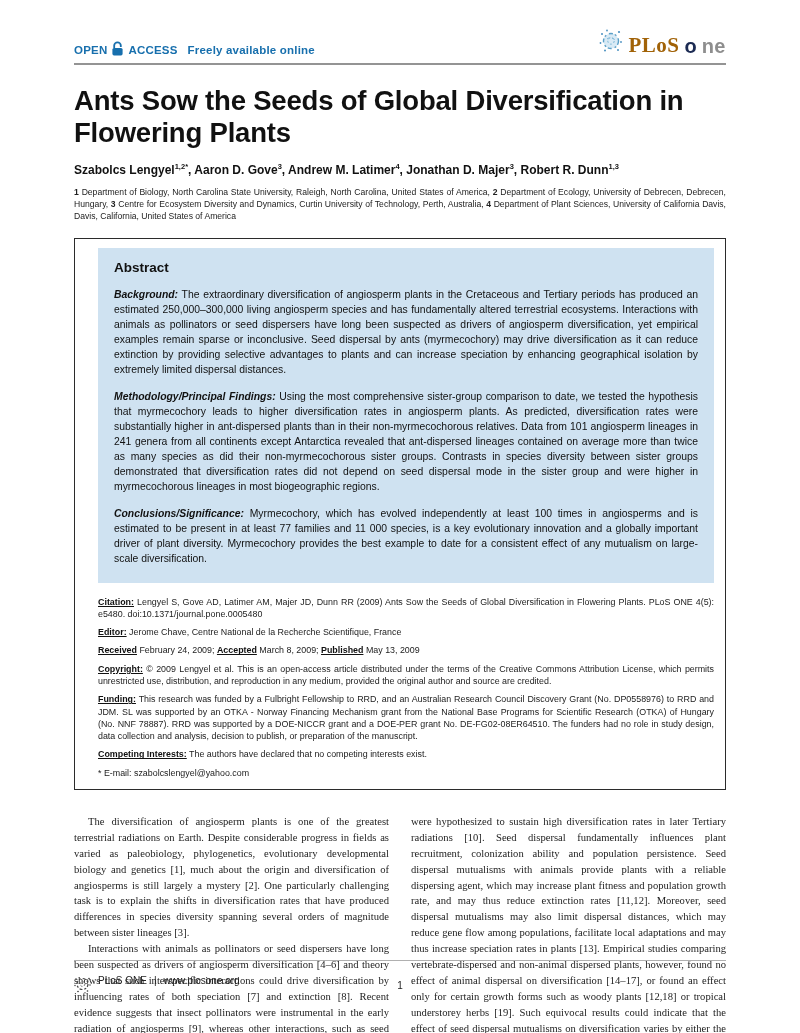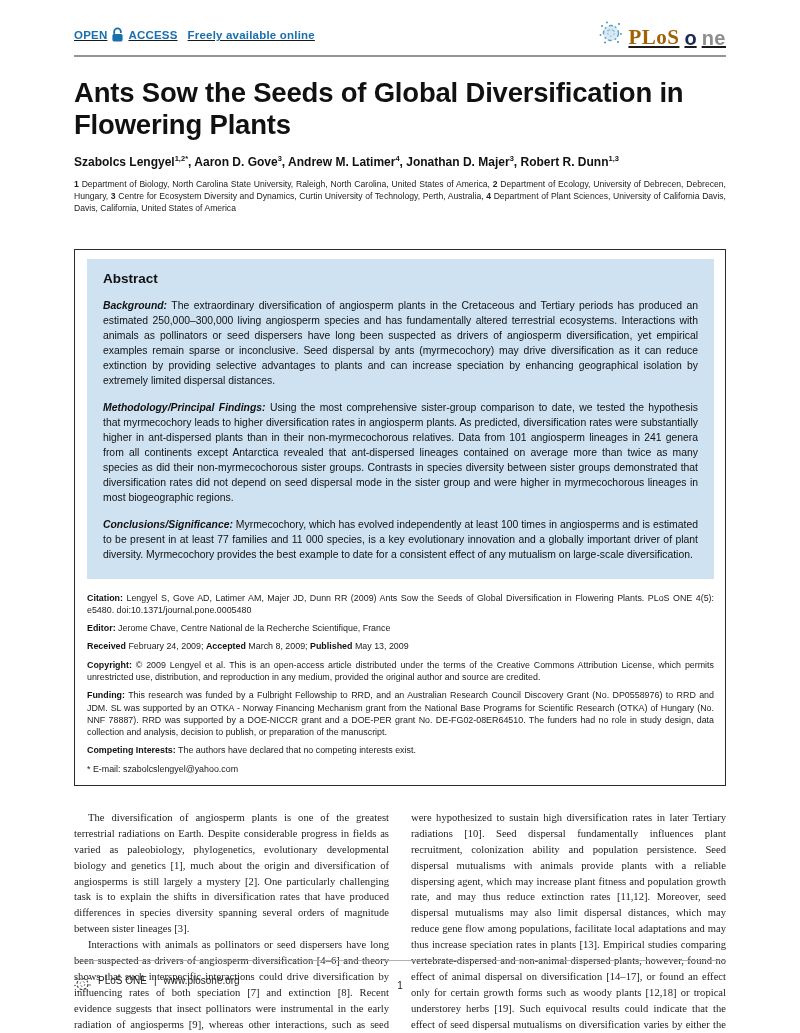--- a/index.html
+++ b/index.html
@@ -7,46 +7,46 @@
   body {
     width: 800px; height: 1033px;
     position: relative;
     font-family: "Liberation Sans", sans-serif;
     color: #1a1a1a;
     overflow: hidden;
   }
   .page { padding: 0 74px; }
 
   
-  .hdr { margin-top: 20px; display: flex; justify-content: space-between; align-items: center; text-decoration: underline; }
+  .hdr { margin-top: 28px; display: flex; justify-content: space-between; align-items: flex-end; }
   .oa-badge { display: flex; align-items: center; gap: 4px; color: #176fad; font-weight: bold; font-size: 11.5px; letter-spacing: 0.2px; }
   .oa-badge .tagline { margin-left: 6px; }
   .lock { display: inline-block; }
   .logo { display: flex; align-items: flex-end; gap: 5px; }
   .logo .plos { font-family: "Liberation Serif", serif; font-size: 21px; color: #a16207; font-weight: bold; letter-spacing: 0.5px; }
   .logo .one-o { font-size: 20px; font-weight: bold; color: #1b2a52; }
   .logo .one-ne { font-size: 20px; font-weight: bold; color: #8e8e8e; letter-spacing: 0.5px; }
   .hdr-rule { border-bottom: 2px solid #949494; margin-top: 5px; }
 
   
   .title { margin-top: 20px; font-size: 27.5px; font-weight: bold; line-height: 1.16; letter-spacing: -0.2px; color: #111; max-width: 640px; }
   .authors { margin-top: 13px; font-size: 12px; font-weight: bold; color: #111; }
   .authors sup { font-size: 7.5px; }
   .affils { margin-top: 9px; font-size: 8.6px; line-height: 1.4; color: #222; text-align: justify; }
   .affils b { font-weight: bold; }
 
   
-  .box { margin-top: 35px; border: 1px solid #2b2b2b; padding: 9px 11px 4px 12px; }
+  .box { margin-top: 16px; border: 1px solid #2b2b2b; padding: 9px 11px 4px 23px; }
   .abstract { background: #cfe2f1; padding: 12px 16px 4px 16px; }
   .abstract h2 { font-size: 13.5px; font-weight: bold; color: #111; margin-bottom: 13px; }
   .abstract p { font-size: 10.4px; line-height: 1.44; text-align: justify; margin-bottom: 12px; color: #111; }
   .abstract .lbl { font-weight: bold; font-style: italic; }
   .meta { padding-top: 7px; }
   .meta p { font-size: 8.9px; line-height: 1.38; text-align: justify; color: #222; margin: 6px 0; }
-  .meta b { font-weight: bold; color: #111; }
+  .meta b { font-weight: bold; color: #111; text-decoration: underline; }
 
   
   .intro { margin-top: 24px; }
   .intro h2 { font-family: "Liberation Sans", sans-serif; font-size: 14.5px; font-weight: bold; color: #111; }
   .cols { display: flex; gap: 22px; margin-top: 12px; }
   .col { width: 315px; font-family: "Liberation Serif", serif; font-size: 10.6px; line-height: 1.5; text-align: justify; color: #222; }
   .col p { margin-bottom: 0; }
   .col p.indent { text-indent: 14px; }
   .col p.first { text-indent: 14px; }
 

